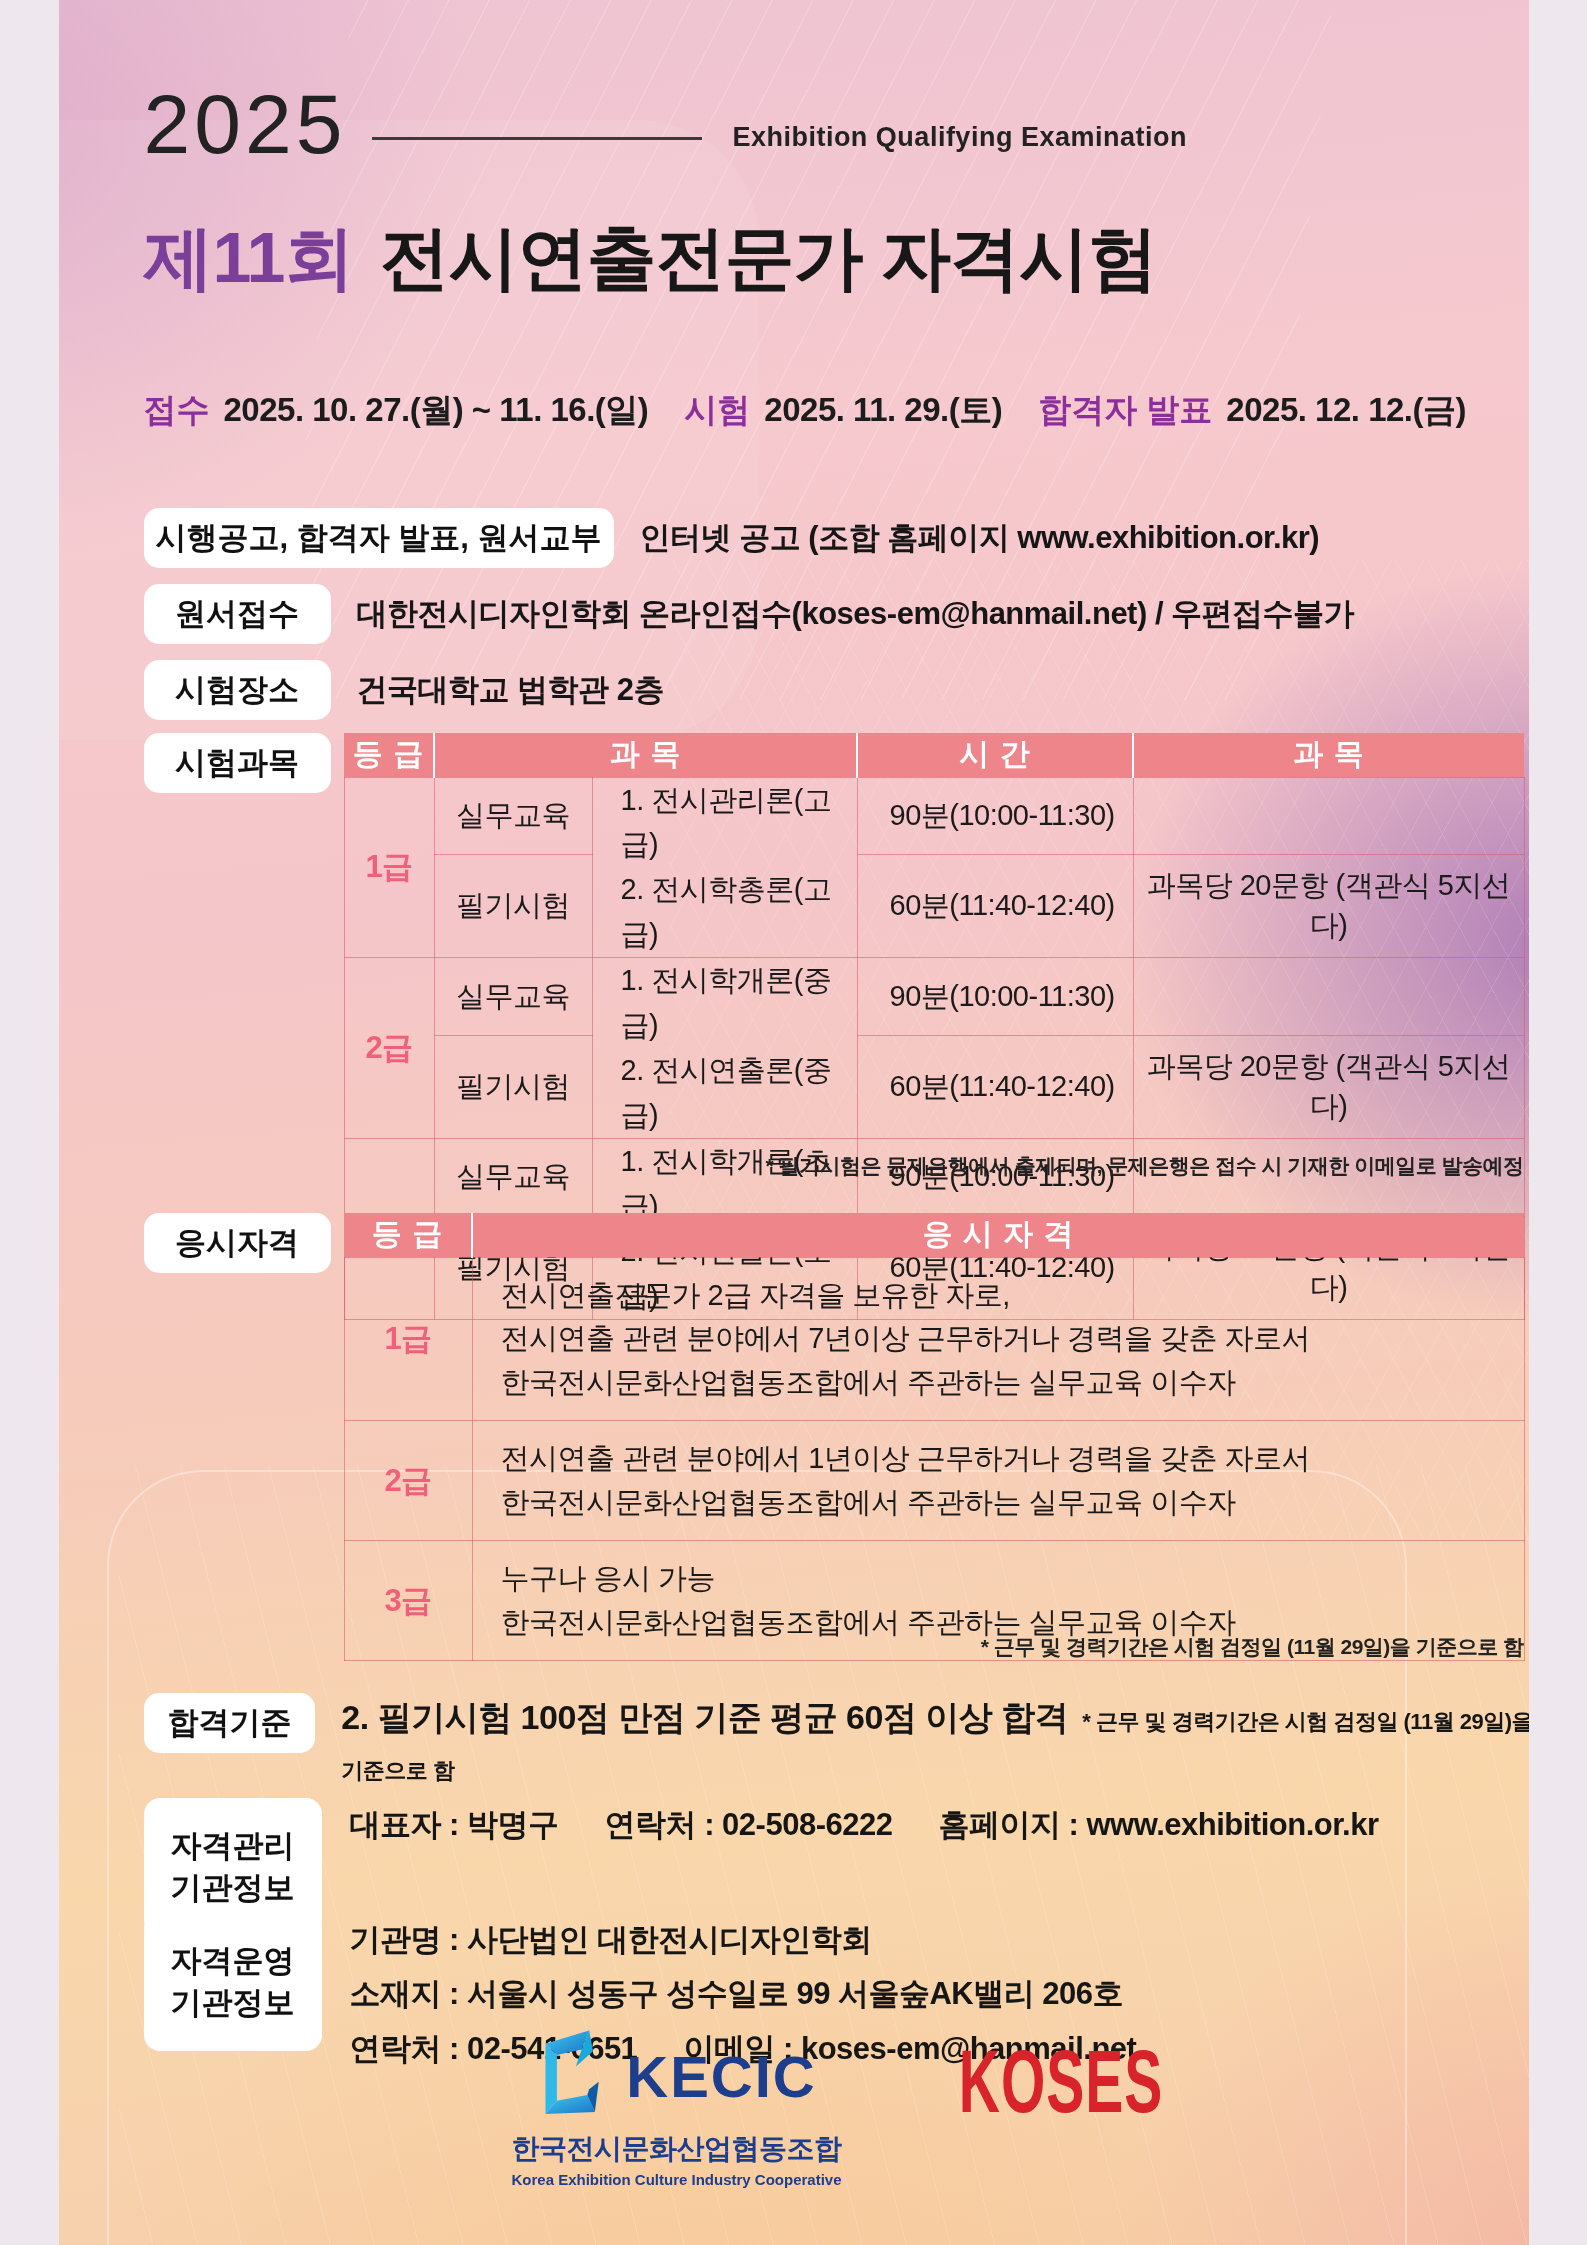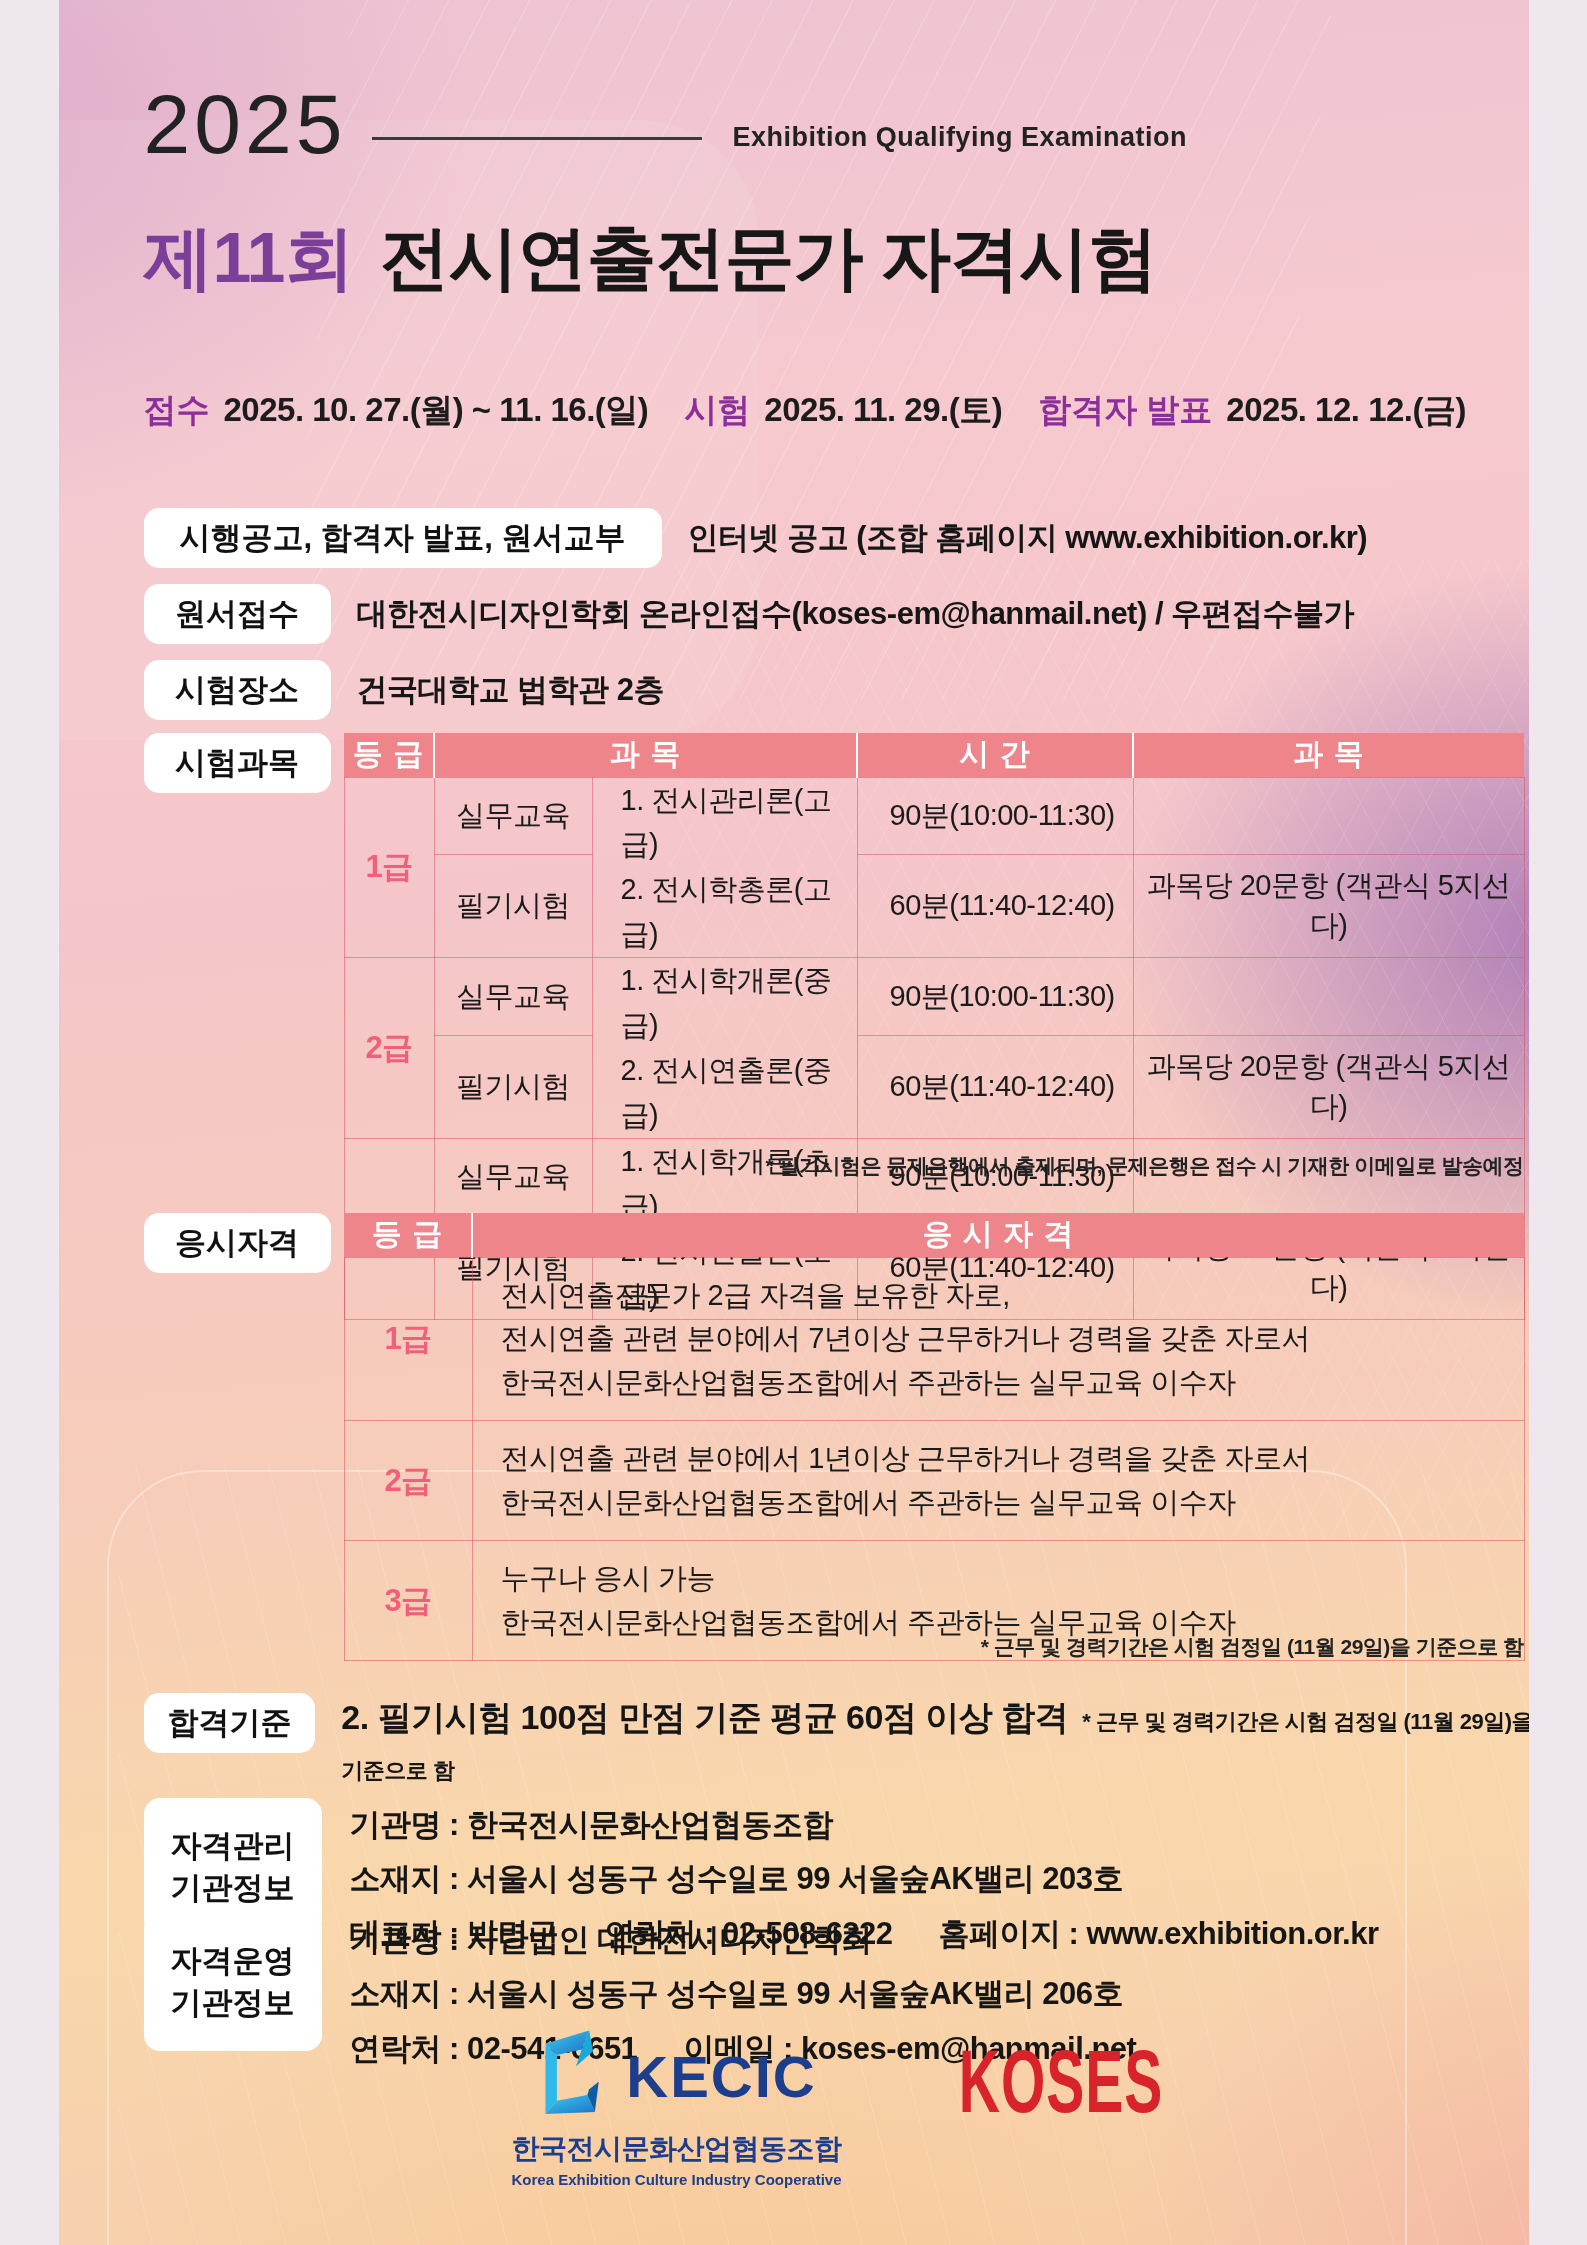--- a/index.html
+++ b/index.html
@@ -42,21 +42,21 @@
   .title-row{ position:absolute; top:218px; left:0; white-space:nowrap;
     font-size:70px; font-weight:900; letter-spacing:-1px; line-height:1.15; color:#171717; }
   .title-edition{ color:#7b3f9a; margin-right:26px; }
   .dates{ position:absolute; top:388px; left:0; display:flex; align-items:baseline; white-space:nowrap;
     font-size:33px; font-weight:800; }
   .dates .lbl{ color:#8c2f9b; margin-right:14px; }
   .dates .val{ color:#1c1c1c; margin-right:36px; letter-spacing:-.5px; }
 
   
   .info-row{ position:absolute; left:0; display:flex; align-items:center; }
-  .badge{ background:#fff; border-radius:15px; padding:9px 36px; font-size:31px; font-weight:800;
+  .badge{ background:#fff; border-radius:15px; padding:9px 12px; font-size:31px; font-weight:800;
     color:#111; white-space:nowrap; }
   .badge-fixed{ width:187px; text-align:center; padding:9px 0; }
   .info-text{ font-size:31px; font-weight:700; color:#161616; margin-left:26px; white-space:nowrap; letter-spacing:-.5px; }
 
   
   .section{ position:absolute; left:0; }
   .tbl-wrap{ display:flex; align-items:flex-start; }
   .tbl-badge{ width:187px; flex:0 0 187px; margin-right:13px; }
   table{ border-collapse:collapse; table-layout:fixed; }
   .subjects-table{ width:1180px; }
@@ -266,23 +266,20 @@
       </div>
     </div>
 
     <div class="section tbl-wrap" style="top:1798px">
       <div class="badge badge-two">
         <div>자격관리</div>
         <div>기관정보</div>
       </div>
       <div class="org-lines">
         <div>
-          <span class="seg">기관명 : 한국전시문화산업협동조합</span><span class="seg">소재지 : 서울시 성동구 성수일로 99 서울숲AK밸리 203호</span>
-        </div>
-        <div>
           <span class="seg">대표자 : 박명구</span><span class="seg">연락처 : 02-508-6222</span><span class="seg">홈페이지 : www.exhibition.or.kr</span>
         </div>
       </div>
     </div>
 
     <div class="section tbl-wrap" style="top:1913px">
       <div class="badge badge-two">
         <div>자격운영</div>
         <div>기관정보</div>
       </div>

